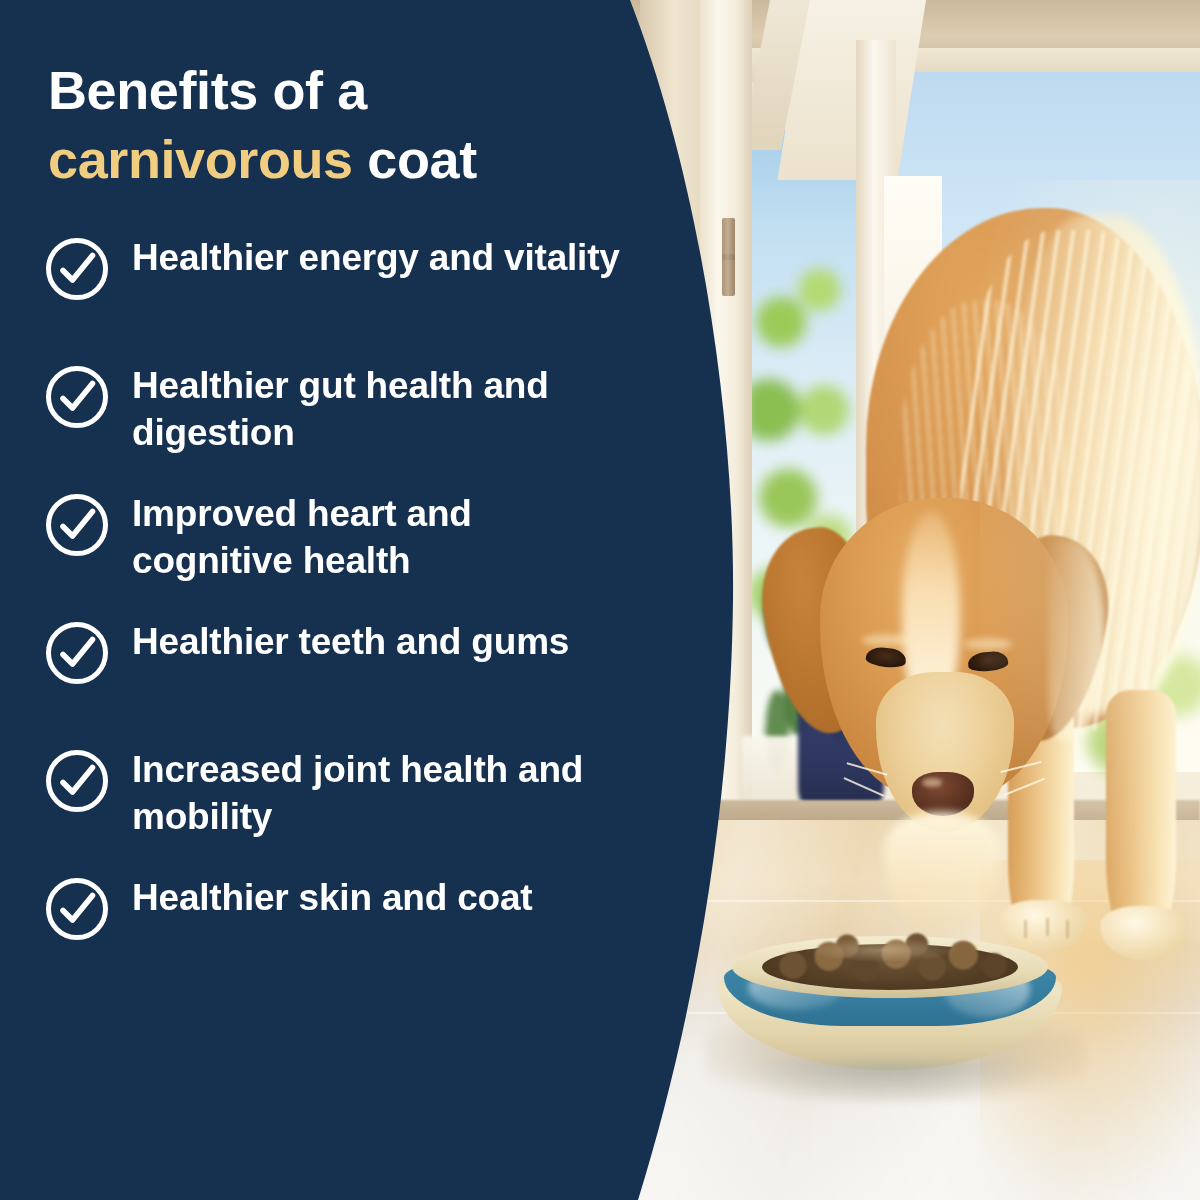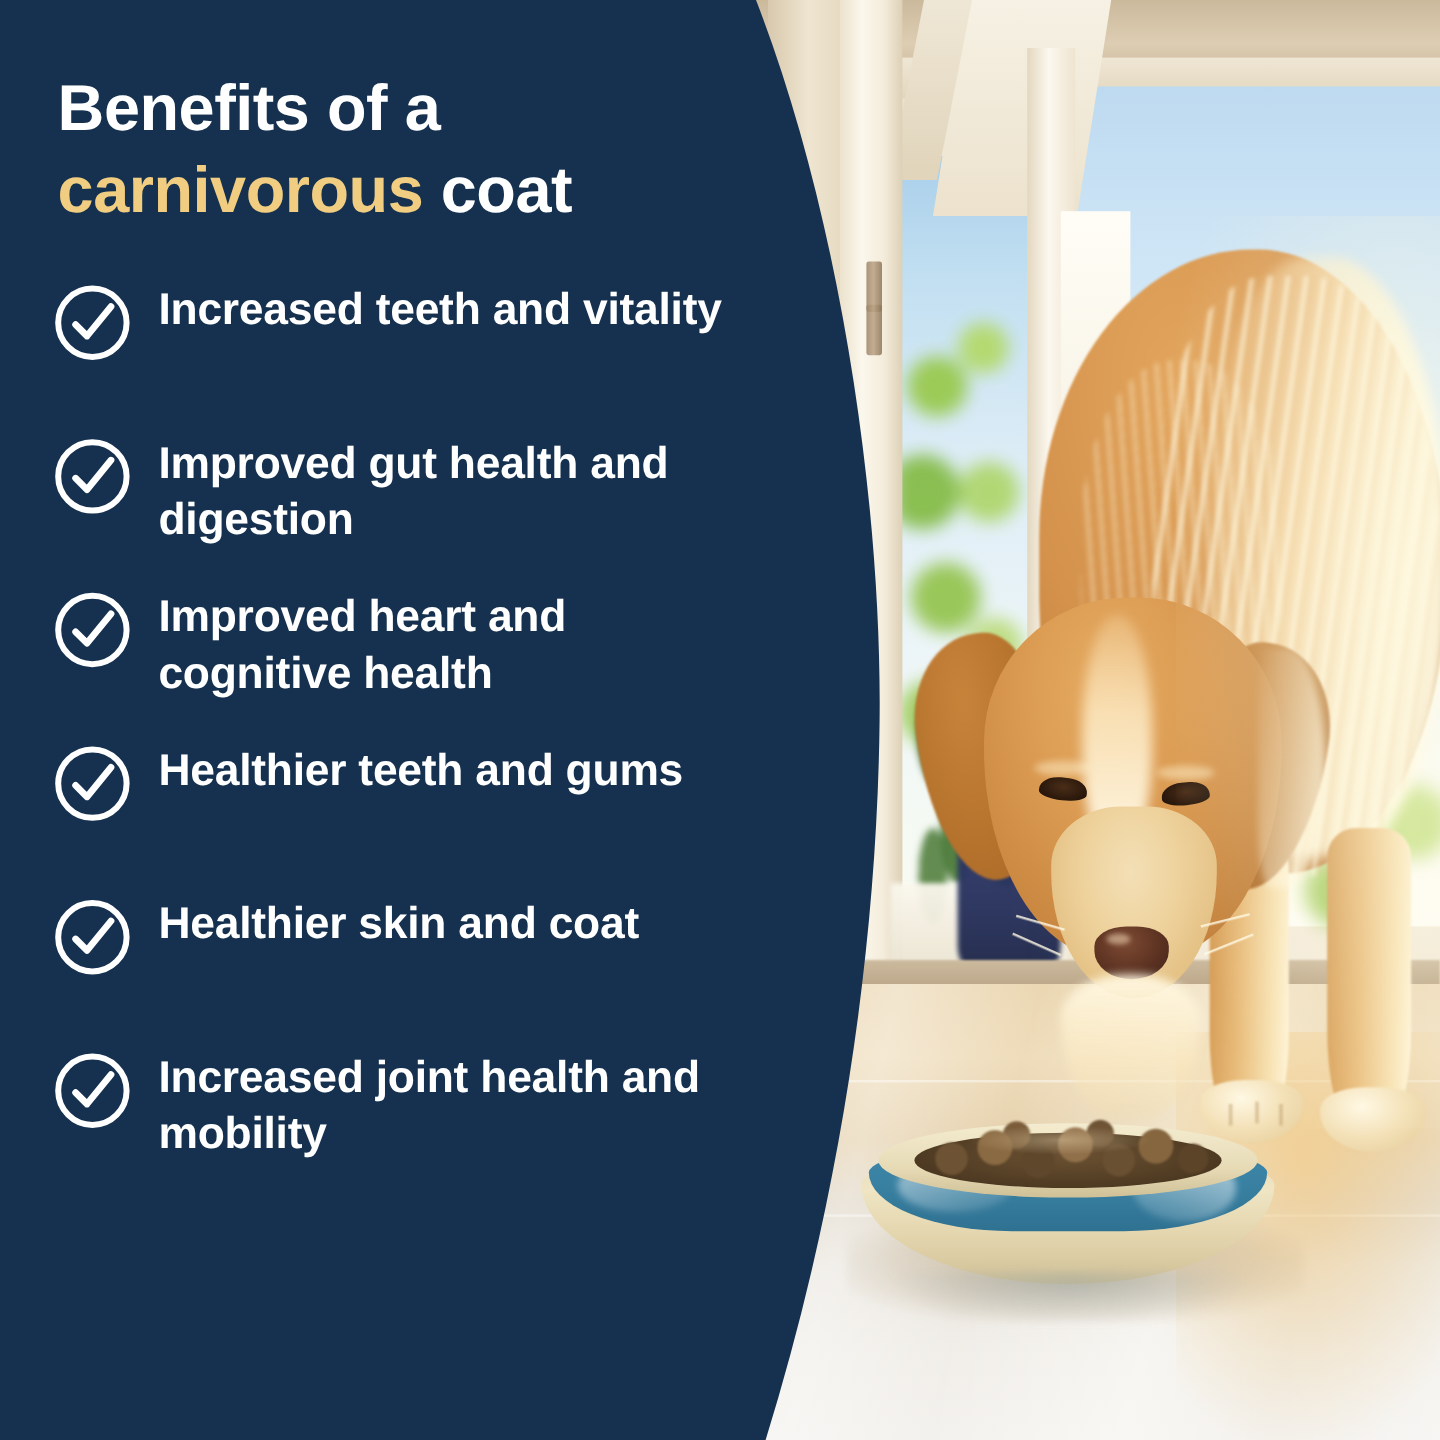--- a/index.html
+++ b/index.html
@@ -609,31 +609,31 @@
 
     <ul class="benefits">
 
       <li class="benefit">
         <span class="check">
           <svg viewBox="0 0 66 66" width="66" height="66" aria-hidden="true">
             <circle cx="33" cy="33" r="28.5" fill="none" stroke="#ffffff" stroke-width="5"></circle>
             <path d="M19 34.5 L28.5 44 L48.5 19.5" fill="none" stroke="#ffffff" stroke-width="5.6" stroke-linecap="round" stroke-linejoin="round"></path>
           </svg>
         </span>
-        <span class="benefit-text">Increased teeth and vitality</span>
+        <span class="benefit-text">Healthier energy and vitality</span>
       </li>
 
       <li class="benefit">
         <span class="check">
           <svg viewBox="0 0 66 66" width="66" height="66" aria-hidden="true">
             <circle cx="33" cy="33" r="28.5" fill="none" stroke="#ffffff" stroke-width="5"></circle>
             <path d="M19 34.5 L28.5 44 L48.5 19.5" fill="none" stroke="#ffffff" stroke-width="5.6" stroke-linecap="round" stroke-linejoin="round"></path>
           </svg>
         </span>
-        <span class="benefit-text">Improved gut health and digestion</span>
+        <span class="benefit-text">Healthier gut health and digestion</span>
       </li>
 
       <li class="benefit">
         <span class="check">
           <svg viewBox="0 0 66 66" width="66" height="66" aria-hidden="true">
             <circle cx="33" cy="33" r="28.5" fill="none" stroke="#ffffff" stroke-width="5"></circle>
             <path d="M19 34.5 L28.5 44 L48.5 19.5" fill="none" stroke="#ffffff" stroke-width="5.6" stroke-linecap="round" stroke-linejoin="round"></path>
           </svg>
         </span>
         <span class="benefit-text">Improved heart and cognitive health</span>
@@ -649,28 +649,28 @@
         <span class="benefit-text">Healthier teeth and gums</span>
       </li>
 
       <li class="benefit">
         <span class="check">
           <svg viewBox="0 0 66 66" width="66" height="66" aria-hidden="true">
             <circle cx="33" cy="33" r="28.5" fill="none" stroke="#ffffff" stroke-width="5"></circle>
             <path d="M19 34.5 L28.5 44 L48.5 19.5" fill="none" stroke="#ffffff" stroke-width="5.6" stroke-linecap="round" stroke-linejoin="round"></path>
           </svg>
         </span>
-        <span class="benefit-text">Healthier skin and coat</span>
+        <span class="benefit-text">Increased joint health and mobility</span>
       </li>
 
       <li class="benefit">
         <span class="check">
           <svg viewBox="0 0 66 66" width="66" height="66" aria-hidden="true">
             <circle cx="33" cy="33" r="28.5" fill="none" stroke="#ffffff" stroke-width="5"></circle>
             <path d="M19 34.5 L28.5 44 L48.5 19.5" fill="none" stroke="#ffffff" stroke-width="5.6" stroke-linecap="round" stroke-linejoin="round"></path>
           </svg>
         </span>
-        <span class="benefit-text">Increased joint health and mobility</span>
+        <span class="benefit-text">Healthier skin and coat</span>
       </li>
 
     </ul>
   </div>
 </div>
 
 </body></html>

